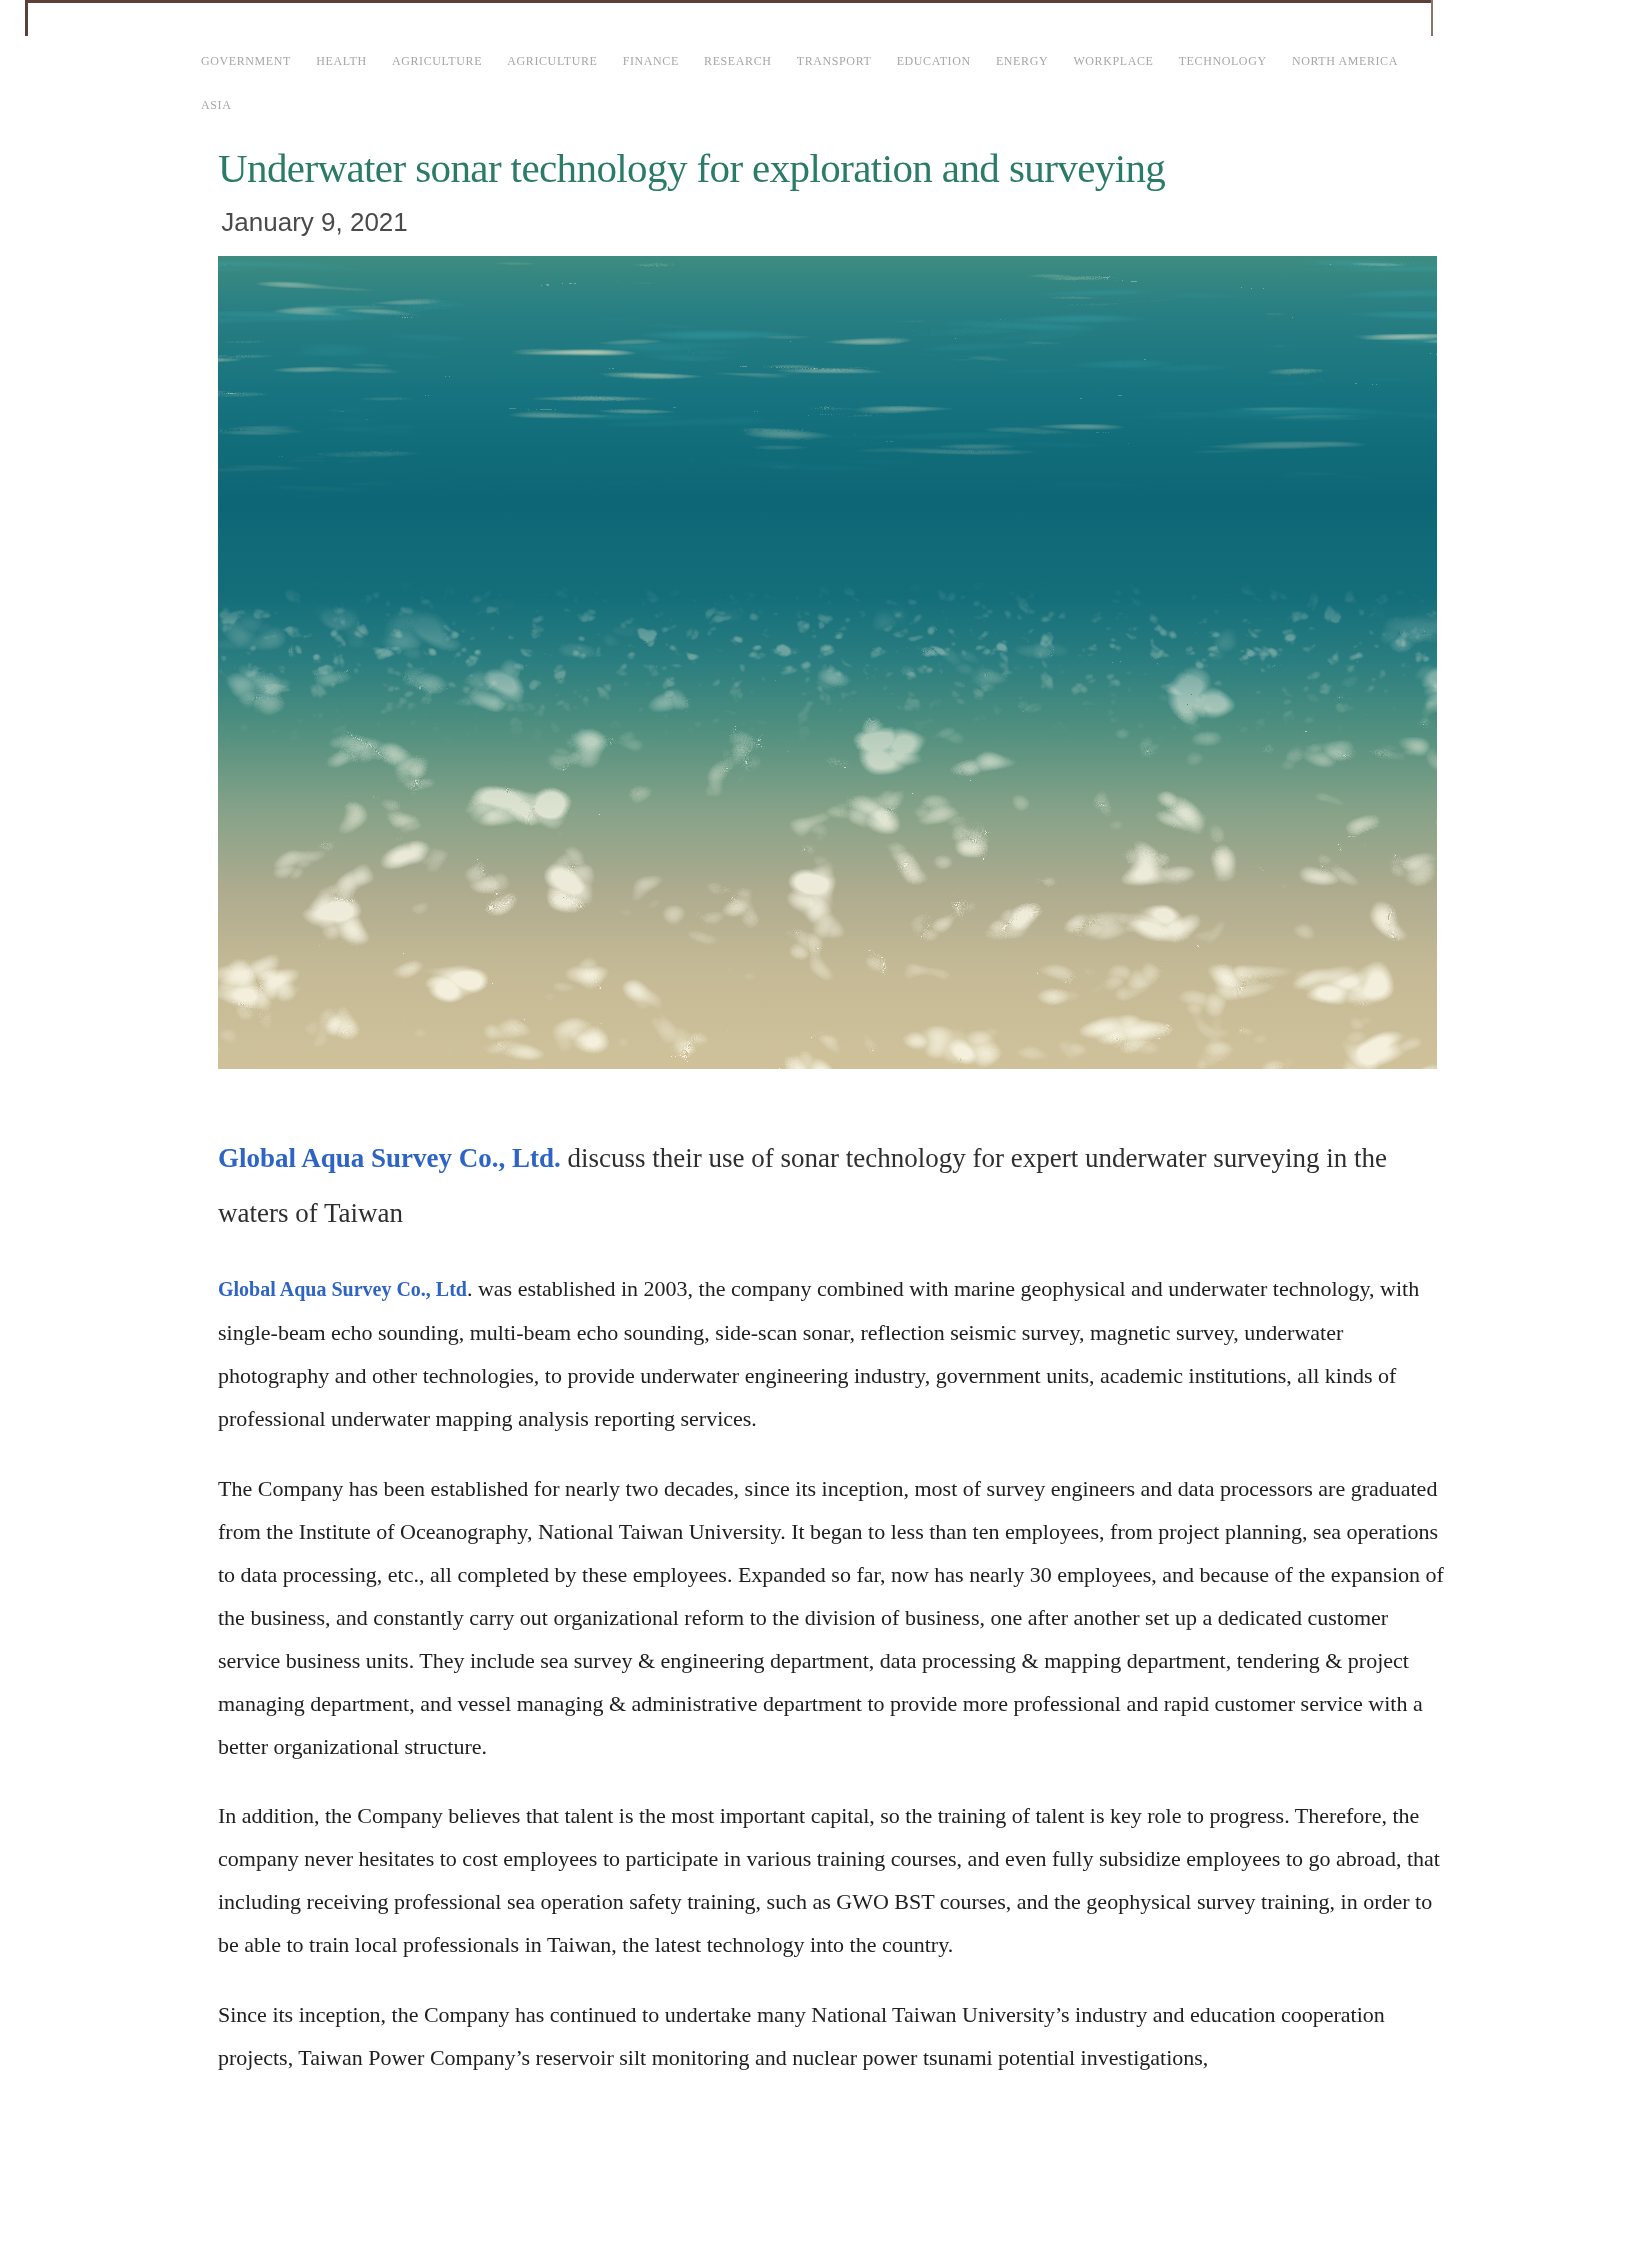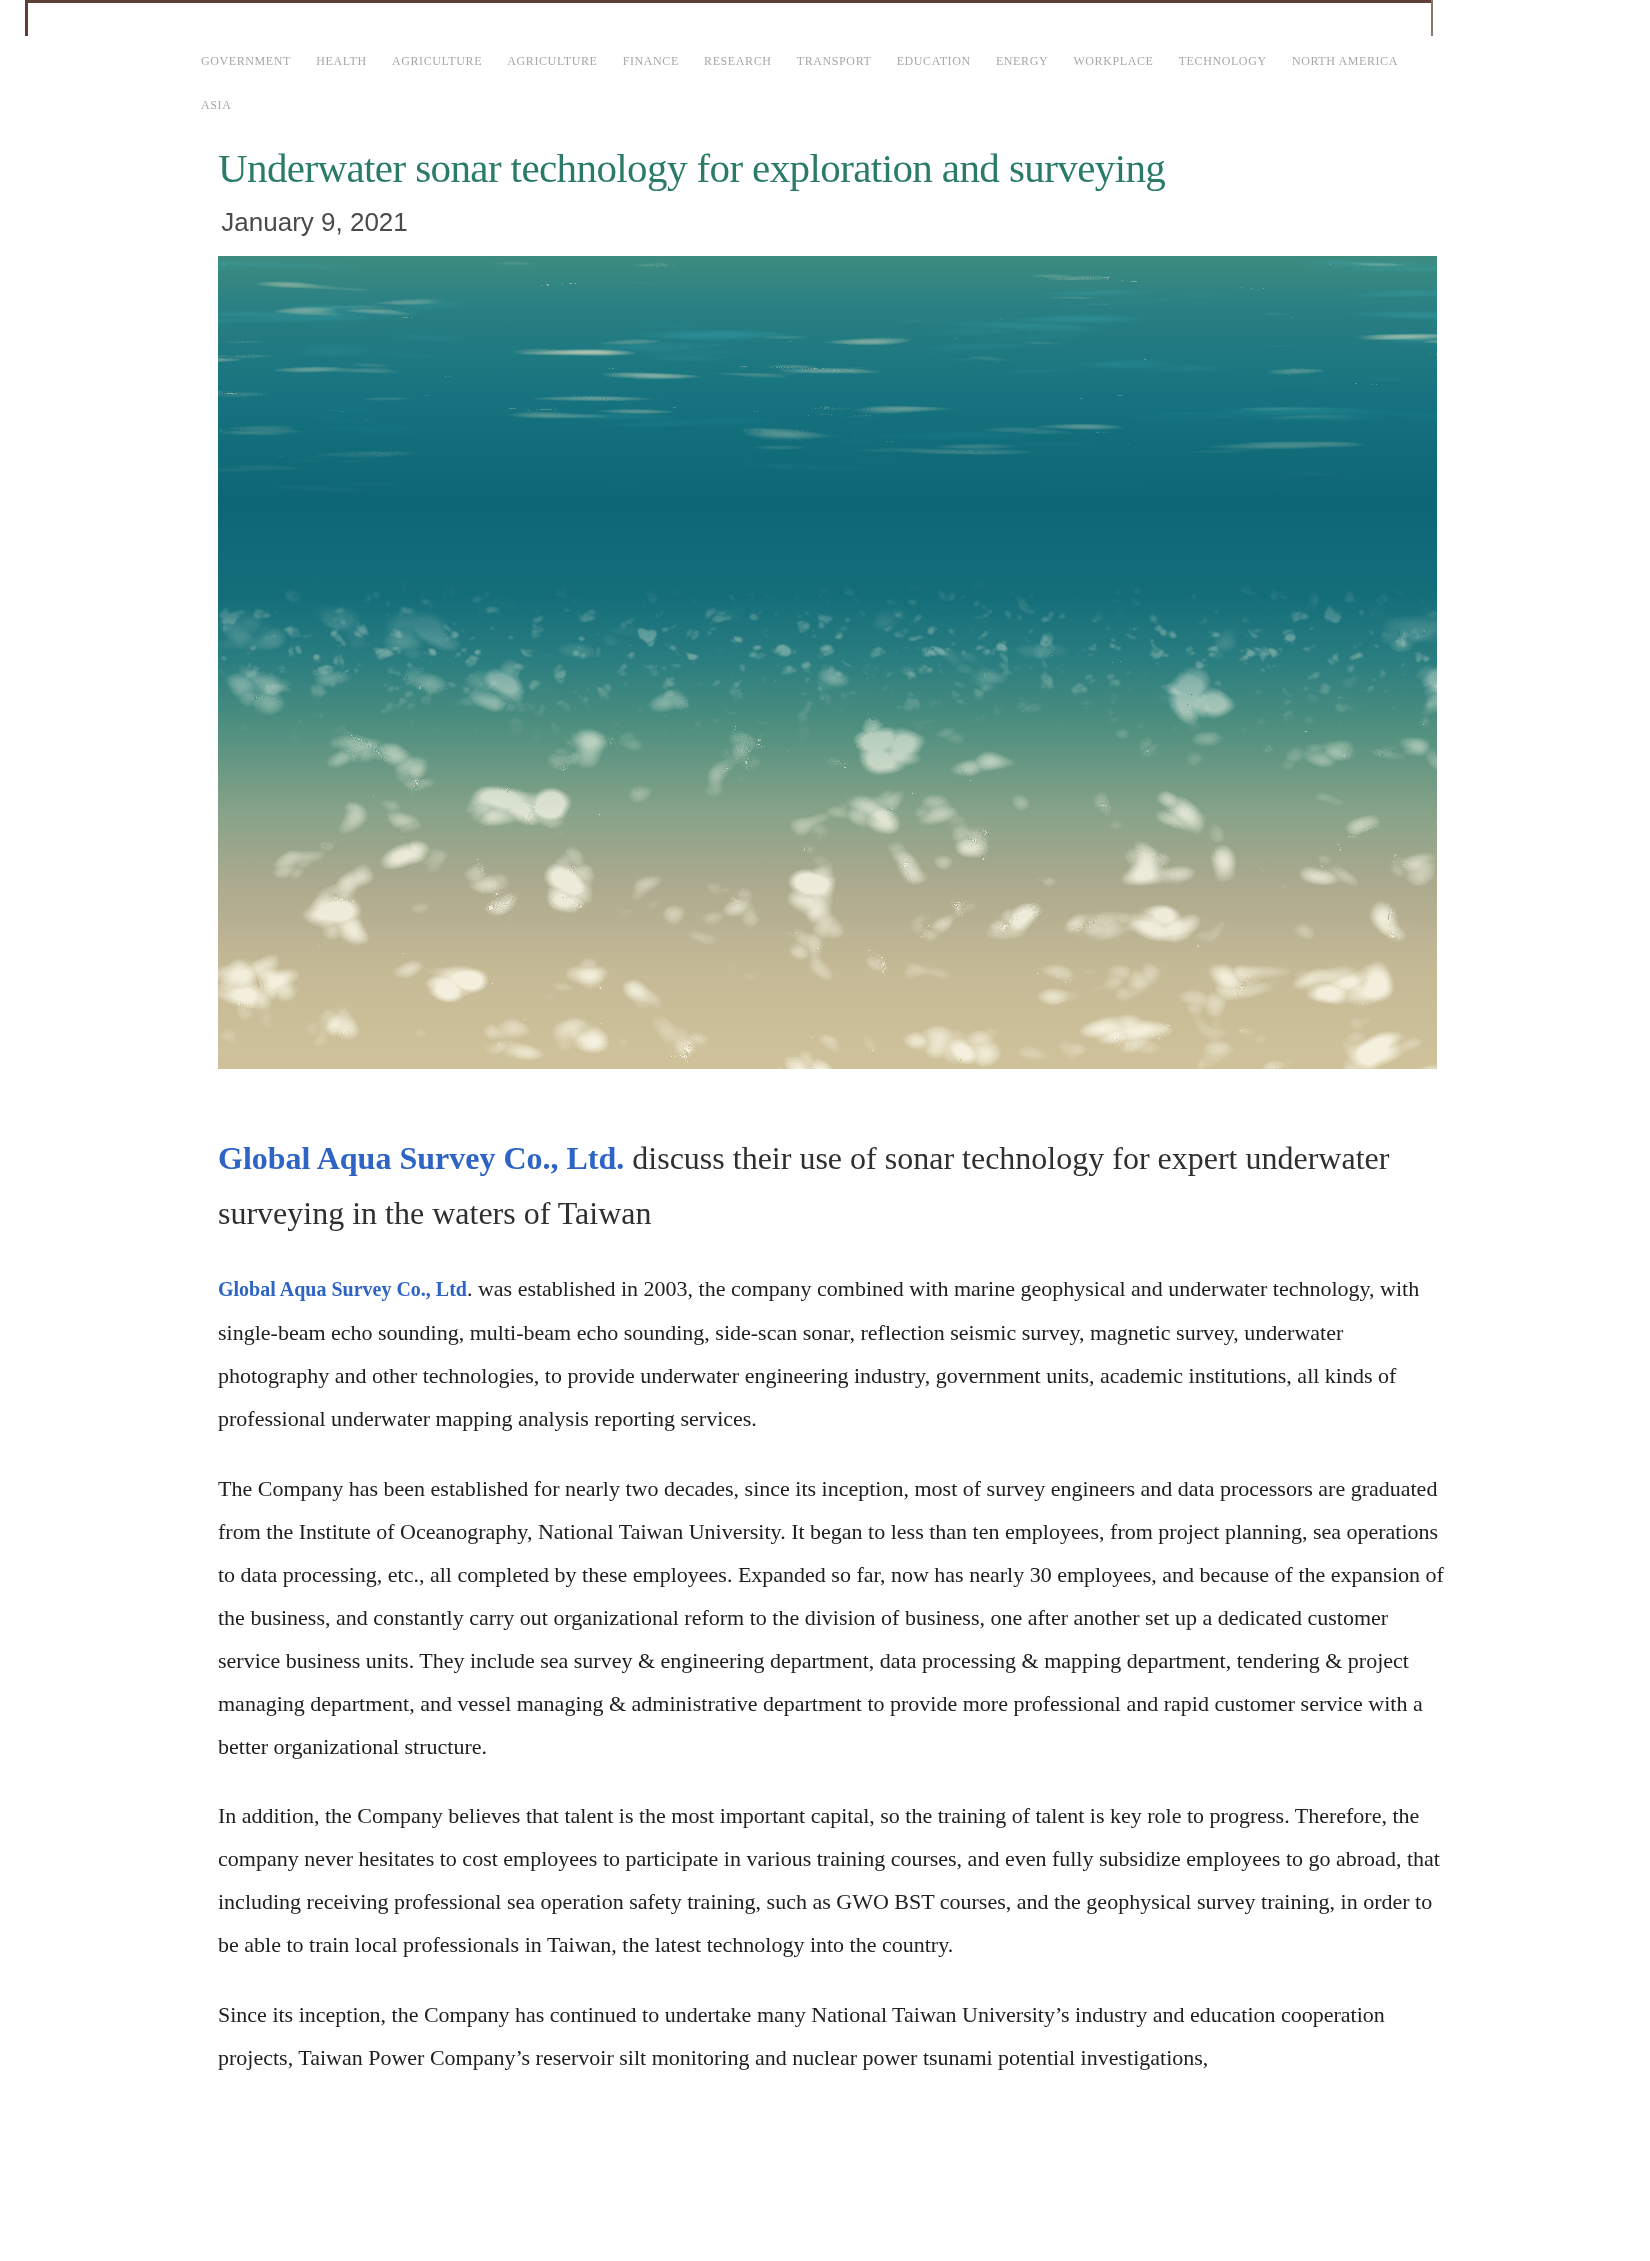--- a/index.html
+++ b/index.html
@@ -26,21 +26,21 @@
     color:#2a7b68;line-height:62px;white-space:nowrap;
   }
   .date{
     margin:10px 0 0 3.3px;font-family:"Liberation Sans",sans-serif;
     font-size:26px;color:#4a4a4a;line-height:26.5px;
   }
 
   .hero{margin-top:20px;width:1219px;height:813px;}
   .hero svg{display:block;width:100%;height:100%;}
 
-  .lede{margin:62px 0 0;font-size:32px;line-height:55px;color:#2f2f2f;}
+  .lede{margin:62px 0 0;font-size:27px;line-height:55px;color:#2f2f2f;}
   .lede a{color:#2d64c5;font-weight:700;text-decoration:none;}
 
   p.body{margin:26.5px 0 0;font-size:22px;line-height:43px;color:#202020;width:1232px;}
   p.body .p-lead{color:#2d64c5;font-weight:700;font-size:20px;}
 </style>
 </head>
 <body>
 
 <div class="frame-top"></div>
 <div class="frame-tick-left"></div>

